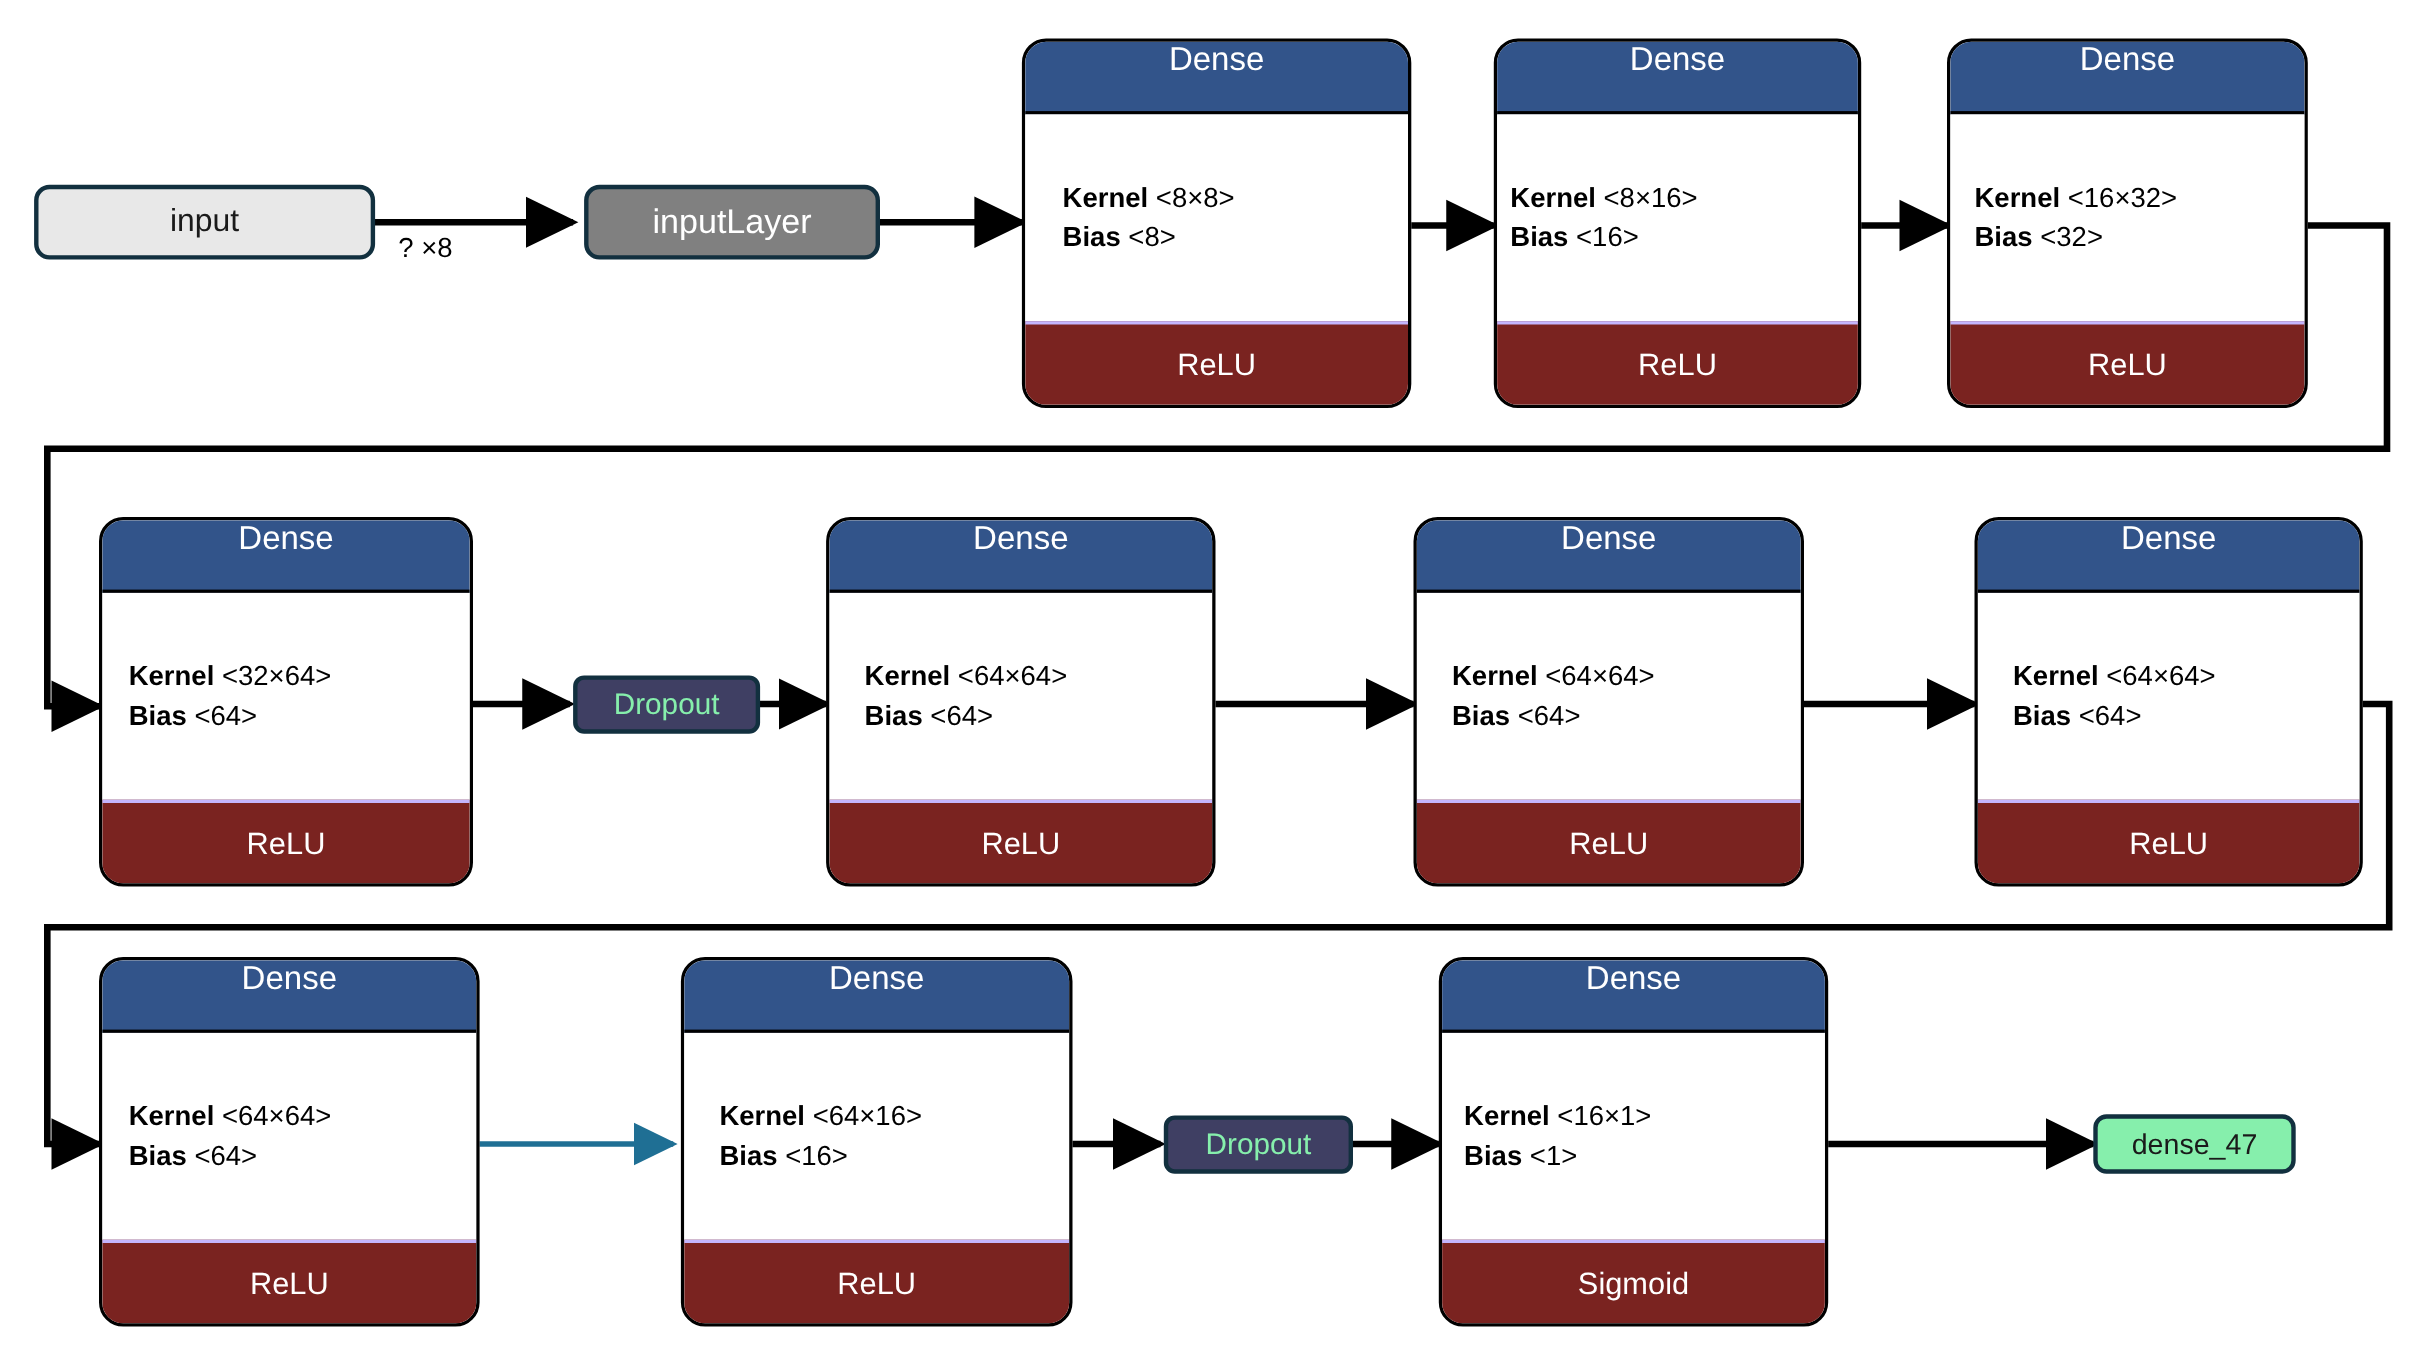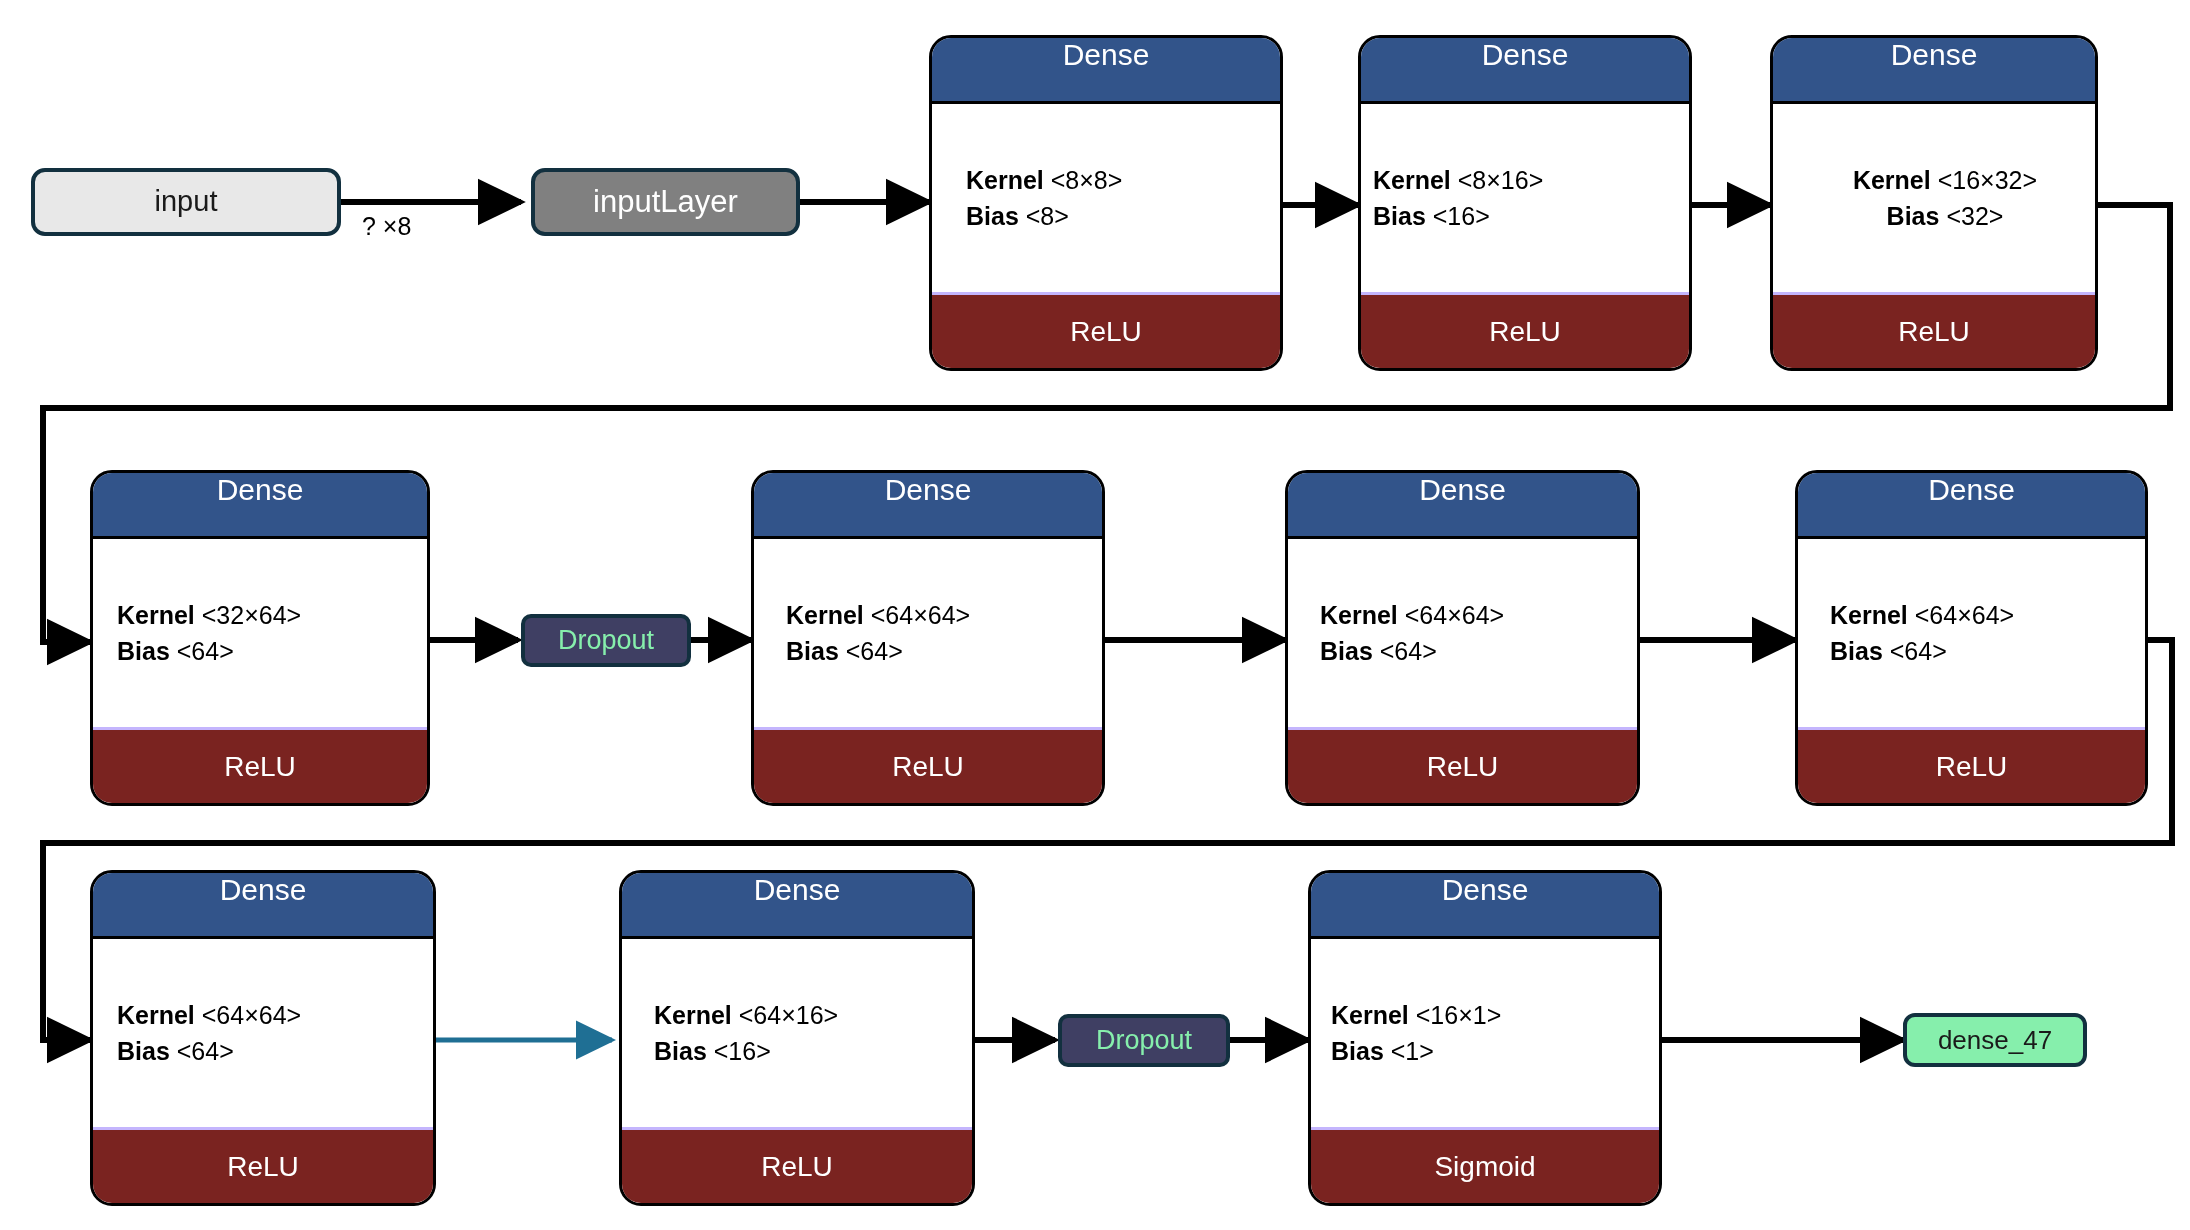--- a/index.html
+++ b/index.html
@@ -189,21 +189,21 @@
       <div class="line">
         <b>Bias</b>
         <span>&lt;16&gt;</span>
       </div>
     </div>
     <div class="foot" style="height:76px;">ReLU</div>
   </div>
 
   <div class="dense" style="left:1770px; top:35px; width:328px; height:336px;">
     <div class="head" style="height:66px;">Dense</div>
-    <div class="body" style="padding-left:22px;align-items:center;">
+    <div class="body" style="padding-left:22px;">
       <div class="line">
         <b>Kernel</b>
         <span>&lt;16×32&gt;</span>
       </div>
       <div class="line">
         <b>Bias</b>
         <span>&lt;32&gt;</span>
       </div>
     </div>
     <div class="foot" style="height:76px;">ReLU</div>

